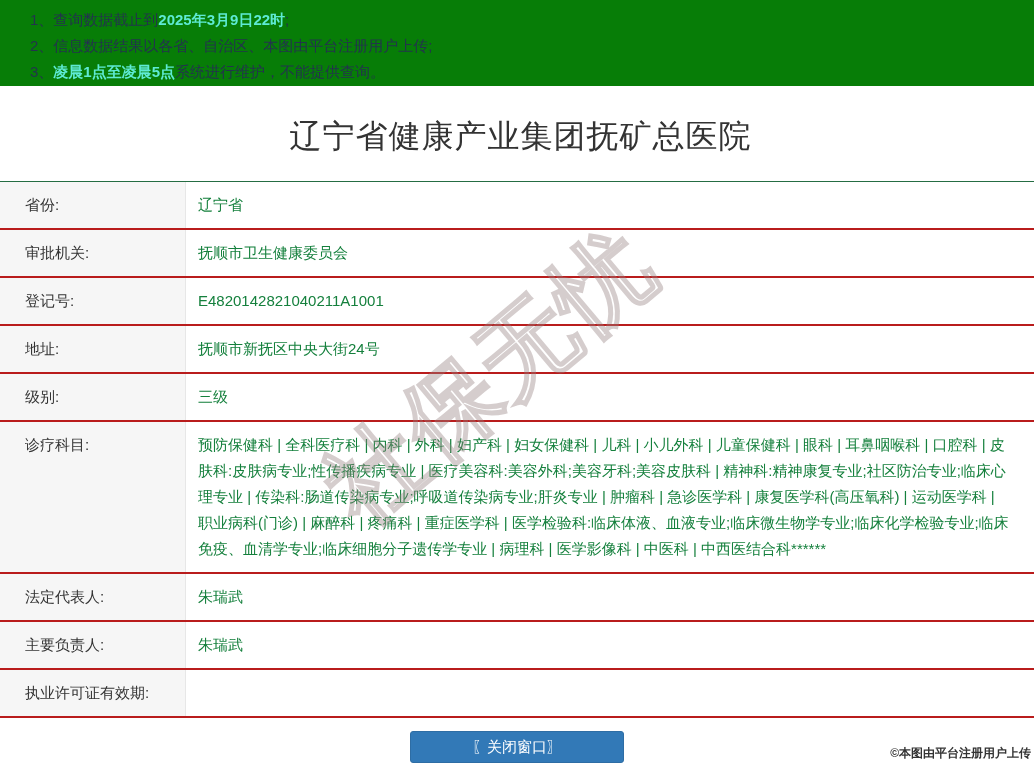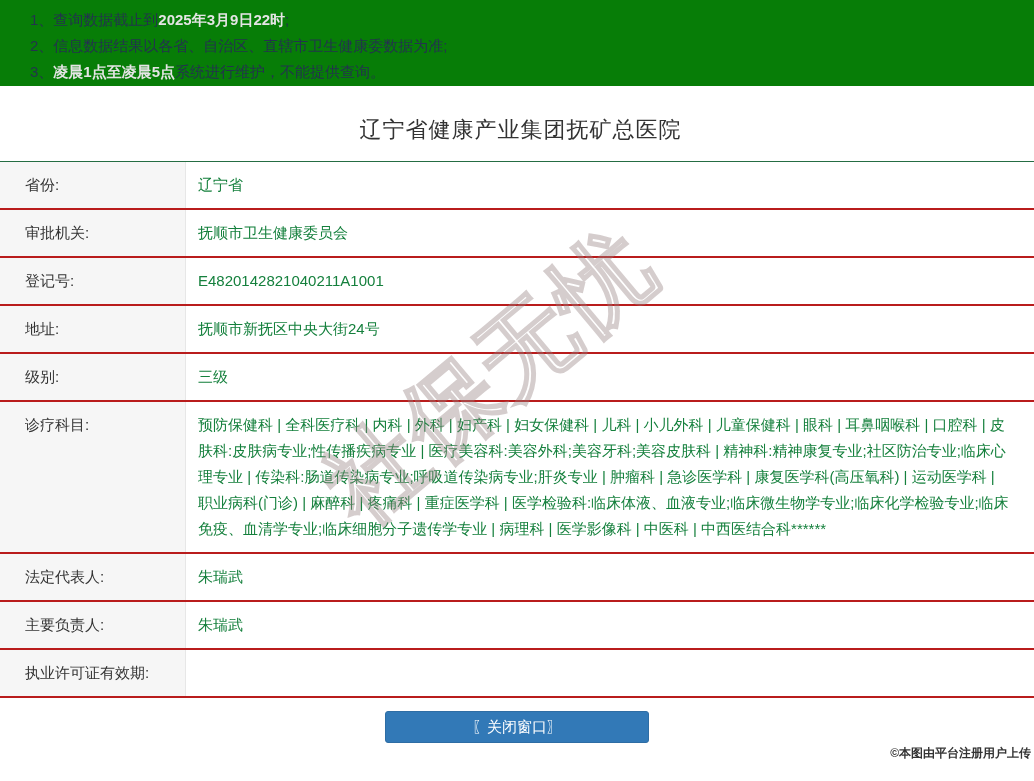--- a/index.html
+++ b/index.html
@@ -17,26 +17,26 @@
     width:1034px;height:86px;
     background:#077d07;
     padding:7px 10px 0 30px;
   }
   .notice-line{
     font-size:15px;
     line-height:26px;
     color:#23344d;
     white-space:nowrap;
   }
-  .notice-line strong{font-weight:700;color:#e5e5e5;}
+  .notice-line strong{font-weight:700;color:#5eead4;}
   
   .page-title{
-    margin:29px 0 16px 0;
+    margin:29px 0 22px 0;
     text-align:center;
-    font-size:22px;
+    font-size:32px;
     font-weight:400;
     color:#333;
     letter-spacing:1px;
     padding-left:7px;
   }
   
   .info-table{width:1034px;border-top:1px solid #256d43;}
   .info-row{
     display:flex;
     border-bottom:2px solid #b91c1c;
@@ -54,21 +54,21 @@
   .cell-value{
     box-sizing:border-box;
     flex:1 1 auto;
     padding:10px 24px 10px 12px;
     color:#15803d;
     word-break:break-all;
   }
   
   .btn-wrap{margin-top:13px;text-align:center;}
   .close-btn{
-    width:264px;height:32px;
+    width:214px;height:32px;
     background:#3279b7;
     border:1px solid #2e6da4;
     border-radius:3px;
     color:#ffffff;
     font-size:15px;
     font-family:inherit;
     cursor:pointer;
   }
   
   .watermark{
@@ -99,21 +99,21 @@
   }
 </style>
 </head>
 <body>
 
 <div class="notice-bar">
   <div class="notice-line">
     <span>1、</span><span>查询数据截止到</span><strong>2025年3月9日22时</strong><span>;</span>
   </div>
   <div class="notice-line">
-    <span>2、</span><span>信息数据结果以各省、自治区、直辖市卫生健康委数据为准;</span><strong></strong><span></span>
+    <span>2、</span><span>信息数据结果以各省、自治区、本图由平台注册用户上传;</span><strong></strong><span></span>
   </div>
   <div class="notice-line">
     <span>3、</span><span></span><strong>凌晨1点至凌晨5点</strong><span>系统进行维护，不能提供查询。</span>
   </div>
 </div>
 
 <h1 class="page-title">辽宁省健康产业集团抚矿总医院</h1>
 
 <div class="info-table">
   <div class="info-row">

